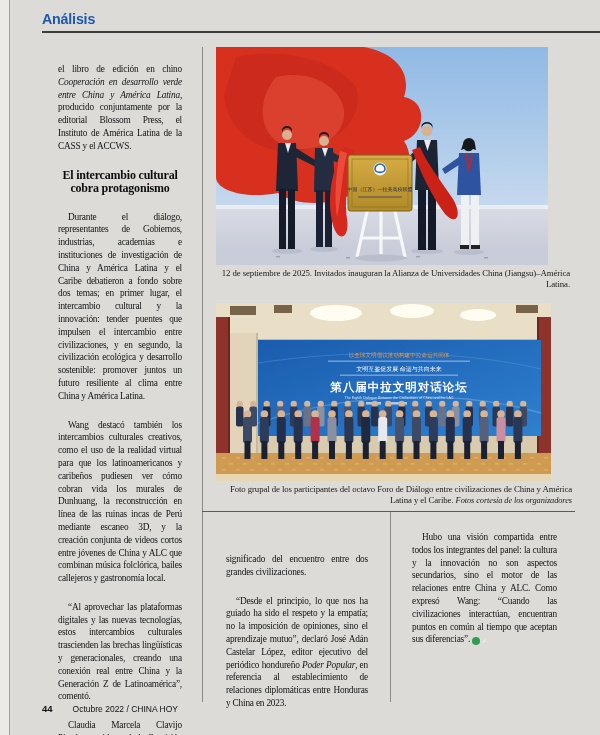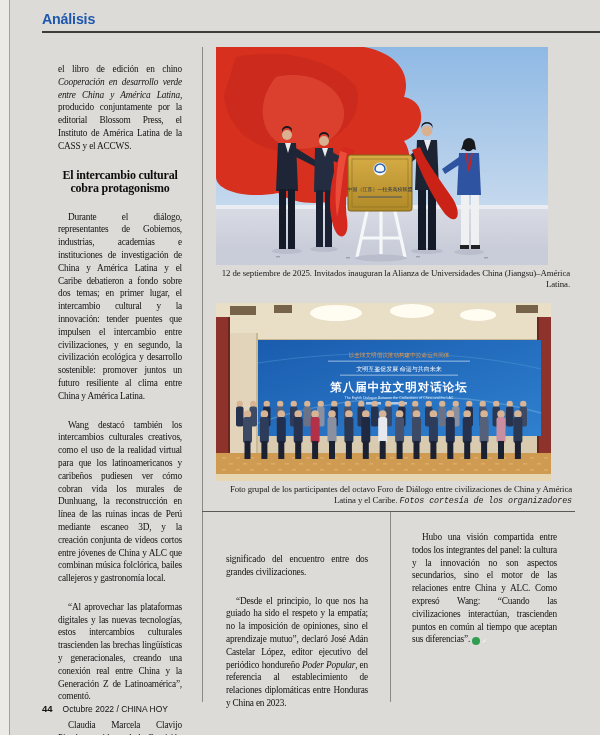--- a/index.html
+++ b/index.html
@@ -41,27 +41,27 @@
   .photo{display:block;}
   .photo1{left:216px;top:47px;width:332px;height:218px;}
   .photo2{left:216px;top:303px;width:335px;height:178px;}
 
   .caption{
     font-size:8.8px;line-height:11px;color:#1a1a1a;text-align:right;
     letter-spacing:-0.1px;
   }
   .cap1{left:216px;top:268px;width:354px;}
   .cap2{left:216px;top:484px;width:356px;}
-  .caption i{font-size:8.4px;font-family:Liberation Mono, monospace;}
+  .caption i{font-size:8.4px;}
 
   .footer{
     left:42px;top:703px;font-family:"Liberation Sans",sans-serif;
     font-size:8.5px;color:#111;letter-spacing:0;
   }
-  .footer .pn{font-weight:bold;font-size:9.5px;margin-right:10px;}
+  .footer .pn{font-weight:bold;font-size:9.5px;margin-right:20px;}
 
   .end-mark{
     display:inline-block;width:8px;height:8px;border-radius:50%;
     background:#2f9e4e;color:#fff;font-size:6px;line-height:8px;
     text-align:center;vertical-align:-1px;margin-left:2px;
     font-family:"Liberation Sans",sans-serif;
   }
   svg text{font-family:"Liberation Sans",sans-serif;}
 </style>
 </head>
@@ -486,18 +486,18 @@
     </g>
 </svg>
 <div class="abs caption cap2"><span>Foto grupal de los participantes del octavo Foro de Diálogo entre civilizaciones de China y América Latina y el Caribe. </span><i>Fotos cortesía de los organizadores</i></div>
 
 <div class="abs col2 bodytext">
   <p>significado del encuentro entre dos grandes civilizaciones.</p>
   <p class="ind"><span>“Desde el principio, lo que nos ha guiado ha sido el respeto y la empatía; no la imposición de opiniones, sino el aprendizaje mutuo”, declaró José Adán Castelar López, editor ejecutivo del periódico hondureño </span><i>Poder Popular</i><span>, en referencia al establecimiento de relaciones diplomáticas entre Honduras y China en 2023.</span></p>
 </div>
 
 <div class="abs col3 bodytext">
-  <p class="ind"><span>Hubo una visión compartida entre todos los integrantes del panel: la cultura y la innovación no son aspectos secundarios, sino el motor de las relaciones entre China y ALC. Como expresó Wang: “Cuando las civilizaciones interactúan, trascienden puntos en común al tiempo que aceptan sus diferencias”.</span><span class="end-mark">✓</span></p>
+  <p class="ind"><span>Hubo una visión compartida entre todos los integrantes del panel: la cultura y la innovación no son aspectos secundarios, sino el motor de las relaciones entre China y ALC. Como expresó Wang: “Cuando las civilizaciones interactúan, encuentran puntos en común al tiempo que aceptan sus diferencias”.</span><span class="end-mark">✓</span></p>
 </div>
 
 <div class="abs footer">
   <span class="pn">44</span><span>Octubre  2022 / CHINA HOY</span>
 </div>
 
 </body></html>

